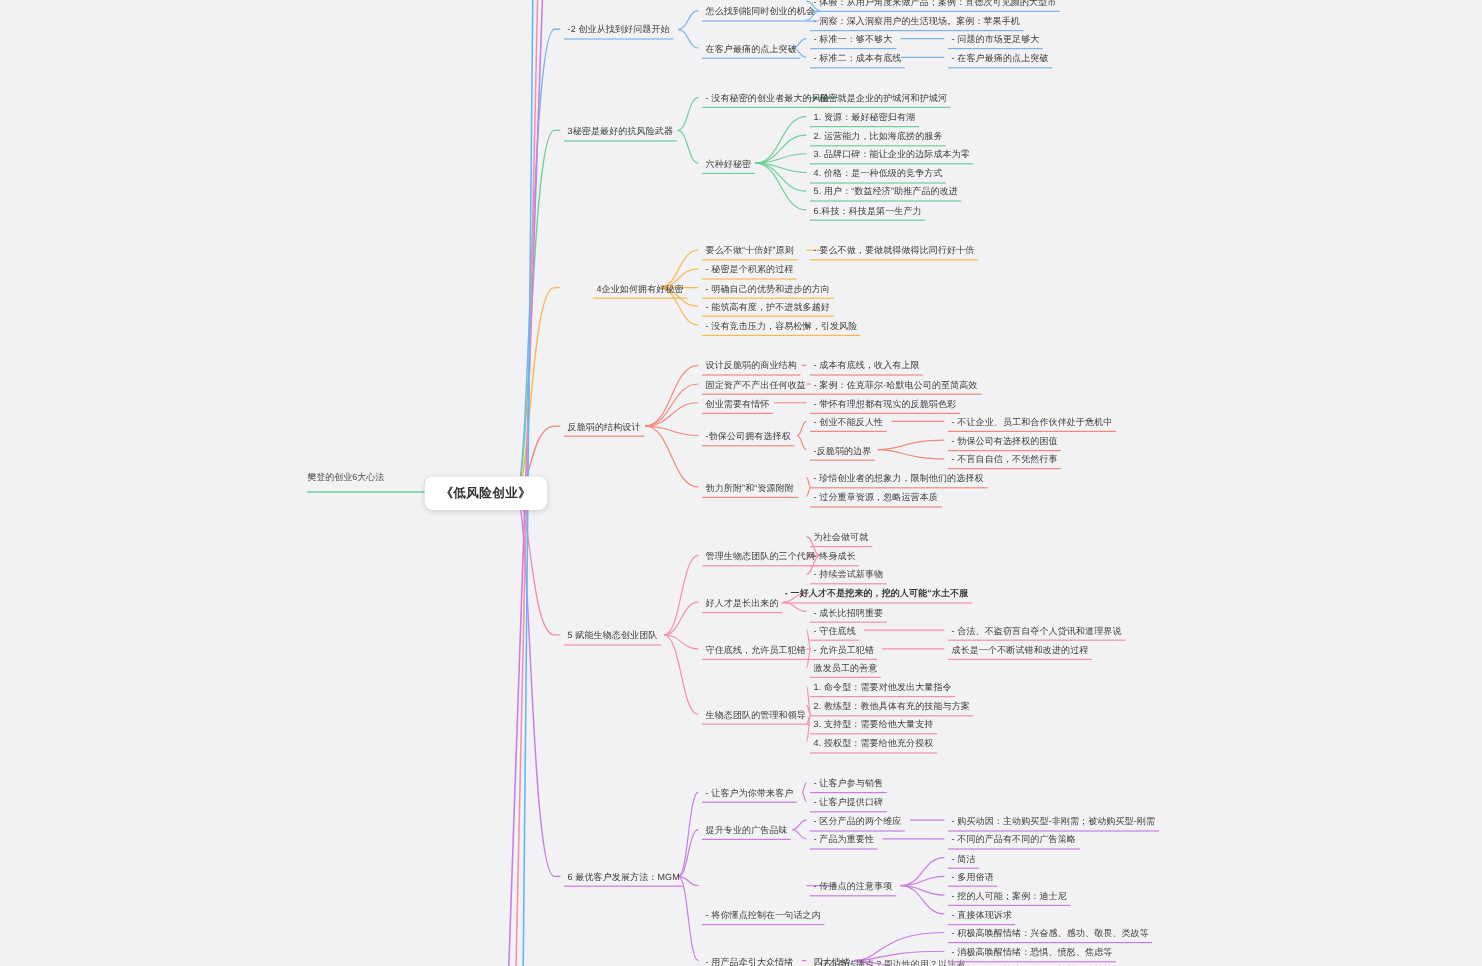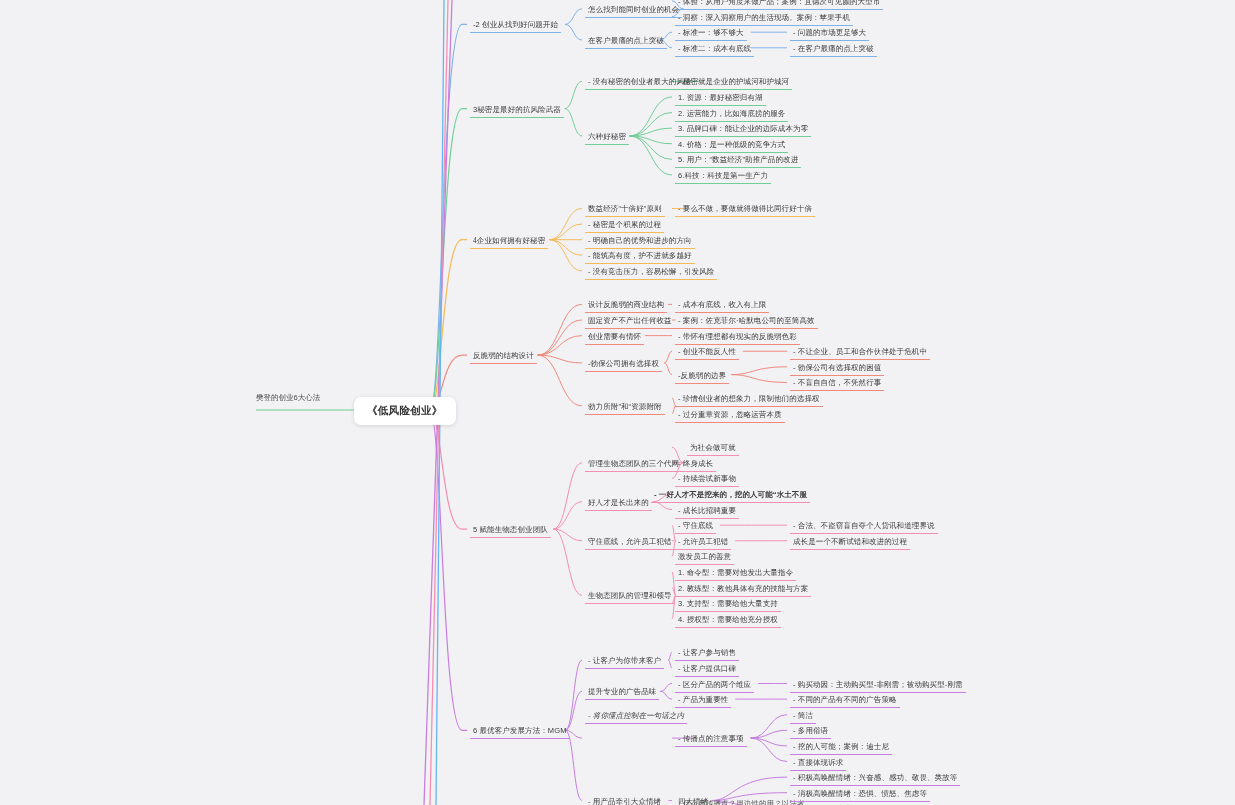--- a/index.html
+++ b/index.html
@@ -153,43 +153,43 @@
     <div class="node u" style="--uc: #6fcf97; left: 585px; top: 75.34px;">- 没有秘密的创业者最大的风险</div>
     <div class="node u" style="--uc: #6fcf97; left: 675px; top: 90.94px;">1. 资源：最好秘密归有湖</div>
     <div class="node u" style="--uc: #6fcf97; left: 675px; top: 106.54px;">2. 运营能力，比如海底捞的服务</div>
     <div class="node u" style="--uc: #6fcf97; left: 675px; top: 122.14px;">3. 品牌口碑：能让企业的边际成本为零</div>
     <div class="node u" style="--uc: #6fcf97; left: 675px; top: 137.74px;">4. 价格：是一种低级的竞争方式</div>
     <div class="node u" style="--uc: #6fcf97; left: 675px; top: 153.34px;">5. 用户：“数益经济”助推产品的改进</div>
     <div class="node u" style="--uc: #6fcf97; left: 675px; top: 168.94px;">6.科技：科技是第一生产力</div>
     <div class="node u" style="--uc: #6fcf97; left: 585px; top: 129.94px;">六种好秘密</div>
     <div class="node u" style="--uc: #6fcf97; left: 470px; top: 102.64px;">3秘密是最好的抗风险武器</div>
     <div class="node u" style="--uc: #f5b955; left: 675px; top: 202.48px;">- 要么不做，要做就得做得比同行好十倍</div>
-    <div class="node u" style="--uc: #f5b955; left: 585px; top: 202.48px;">数益经济“十倍好”原则</div>
+    <div class="node u" style="--uc: #f5b955; left: 585px; top: 202.48px;">要么不做“十倍好”原则</div>
     <div class="node u" style="--uc: #f5b955; left: 585px; top: 218.08px;">- 秘密是个积累的过程</div>
     <div class="node u" style="--uc: #f5b955; left: 585px; top: 233.68px;">- 明确自己的优势和进步的方向</div>
     <div class="node u" style="--uc: #f5b955; left: 585px; top: 249.28px;">- 能筑高有度，护不进就多越好</div>
     <div class="node u" style="--uc: #f5b955; left: 585px; top: 264.88px;">- 没有竞击压力，容易松懈，引发风险</div>
-    <div class="node u" style="--uc: #f5b955; left: 470px; top: 233.68px; font-family: Liberation Serif, serif;">4企业如何拥有好秘密</div>
+    <div class="node u" style="--uc: #f5b955; left: 494px; top: 233.68px;">4企业如何拥有好秘密</div>
     <div class="node u" style="--uc: #ef8a7c; left: 675px; top: 298.42px;">- 成本有底线，收入有上限</div>
     <div class="node u" style="--uc: #ef8a7c; left: 585px; top: 298.42px;">设计反脆弱的商业结构</div>
     <div class="node u" style="--uc: #ef8a7c; left: 675px; top: 314.02px;">- 案例：佐克菲尔·哈默电公司的至简高效</div>
     <div class="node u" style="--uc: #ef8a7c; left: 585px; top: 314.02px;">固定资产不产出任何收益</div>
     <div class="node u" style="--uc: #ef8a7c; left: 675px; top: 329.62px;">- 带怀有理想都有现实的反脆弱色彩</div>
     <div class="node u" style="--uc: #ef8a7c; left: 585px; top: 329.62px;">创业需要有情怀</div>
     <div class="node u" style="--uc: #ef8a7c; left: 790px; top: 345.22px;">- 不让企业、员工和合作伙伴处于危机中</div>
     <div class="node u" style="--uc: #ef8a7c; left: 675px; top: 345.22px;">- 创业不能反人性</div>
     <div class="node u" style="--uc: #ef8a7c; left: 790px; top: 360.82px;">- 勃保公司有选择权的困值</div>
     <div class="node u" style="--uc: #ef8a7c; left: 790px; top: 376.42px;">- 不盲自自信，不凭然行事</div>
     <div class="node u" style="--uc: #ef8a7c; left: 675px; top: 368.62px;">-反脆弱的边界</div>
     <div class="node u" style="--uc: #ef8a7c; left: 585px; top: 356.92px;">-勃保公司拥有选择权</div>
     <div class="node u" style="--uc: #ef8a7c; left: 675px; top: 392.02px;">- 珍惜创业者的想象力，限制他们的选择权</div>
     <div class="node u" style="--uc: #ef8a7c; left: 675px; top: 407.62px;">- 过分重章资源，忽略运营本质</div>
     <div class="node u" style="--uc: #ef8a7c; left: 585px; top: 399.82px;">勃力所附”和“资源附附</div>
     <div class="node u" style="--uc: #ef8a7c; left: 470px; top: 349.12px;">反脆弱的结构设计</div>
-    <div class="node u" style="--uc: #f48fb1; left: 675px; top: 441.16px; margin-left: 12px;">为社会做可就</div>
+    <div class="node u" style="--uc: #f48fb1; left: 675px; top: 441.16px;">为社会做可就</div>
     <div class="node u" style="--uc: #f48fb1; left: 675px; top: 456.76px;">- 终身成长</div>
     <div class="node u" style="--uc: #f48fb1; left: 675px; top: 472.36px;">- 持续尝试新事物</div>
     <div class="node u" style="--uc: #f48fb1; left: 585px; top: 456.76px;">管理生物态团队的三个代网</div>
     <div class="node u" style="--uc: #f48fb1; left: 651px; top: 487.96px; font-weight: bold;">- 一好人才不是挖来的，挖的人可能“水土不服</div>
     <div class="node u" style="--uc: #f48fb1; left: 675px; top: 503.56px;">- 成长比招聘重要</div>
     <div class="node u" style="--uc: #f48fb1; left: 585px; top: 495.76px;">好人才是长出来的</div>
     <div class="node u" style="--uc: #f48fb1; left: 790px; top: 519.16px;">- 合法、不盗窃盲自夺个人贷讯和道理界说</div>
     <div class="node u" style="--uc: #f48fb1; left: 675px; top: 519.16px;">- 守住底线</div>
     <div class="node u" style="--uc: #f48fb1; left: 790px; top: 534.76px;">成长是一个不断试错和改进的过程</div>
     <div class="node u" style="--uc: #f48fb1; left: 675px; top: 534.76px;">- 允许员工犯错</div>
@@ -207,20 +207,20 @@
     <div class="node u" style="--uc: #c77ee0; left: 790px; top: 677.5px;">- 购买动因：主动购买型-非刚需；被动购买型-刚需</div>
     <div class="node u" style="--uc: #c77ee0; left: 675px; top: 677.5px;">- 区分产品的两个维应</div>
     <div class="node u" style="--uc: #c77ee0; left: 790px; top: 693.1px;">- 不同的产品有不同的广告策略</div>
     <div class="node u" style="--uc: #c77ee0; left: 675px; top: 693.1px;">- 产品为重要性</div>
     <div class="node u" style="--uc: #c77ee0; left: 585px; top: 685.3px;">提升专业的广告品味</div>
     <div class="node u" style="--uc: #c77ee0; left: 790px; top: 708.7px;">- 简洁</div>
     <div class="node u" style="--uc: #c77ee0; left: 790px; top: 724.3px;">- 多用俗语</div>
     <div class="node u" style="--uc: #c77ee0; left: 790px; top: 739.9px;">- 挖的人可能；案例：迪士尼</div>
     <div class="node u" style="--uc: #c77ee0; left: 790px; top: 755.5px;">- 直接体现诉求</div>
     <div class="node u" style="--uc: #c77ee0; left: 675px; top: 732.1px;">- 传播点的注意事项</div>
-    <div class="node u" style="--uc: #c77ee0; left: 585px; top: 709px; font-style: italic;">- 将你懂点控制在一句话之内</div>
+    <div class="node u" style="--uc: #c77ee0; left: 585px; top: 756px;">- 将你懂点控制在一句话之内</div>
     <div class="node u" style="--uc: #c77ee0; left: 790px; top: 771.1px;">- 积极高唤醒情绪：兴奋感、感功、敬畏、类故等</div>
     <div class="node u" style="--uc: #c77ee0; left: 790px; top: 786.7px;">- 消极高唤醒情绪：恐惧、愤怒、焦虑等</div>
     <div class="node u" style="--uc: #c77ee0; left: 790px; top: 802.3px;">- 积极低唤醒情绪：舒服、愉悦、放松等</div>
     <div class="node u" style="--uc: #c77ee0; left: 675px; top: 794.5px;">四大情绪</div>
     <div class="node u" style="--uc: #c77ee0; left: 585px; top: 794.5px;">- 用产品牵引大众情绪</div>
     <div class="node u" style="--uc: #c77ee0; left: 470px; top: 724.3px;">6 最优客户发展方法：MGM</div>
   </div>
 
 </body></html>

